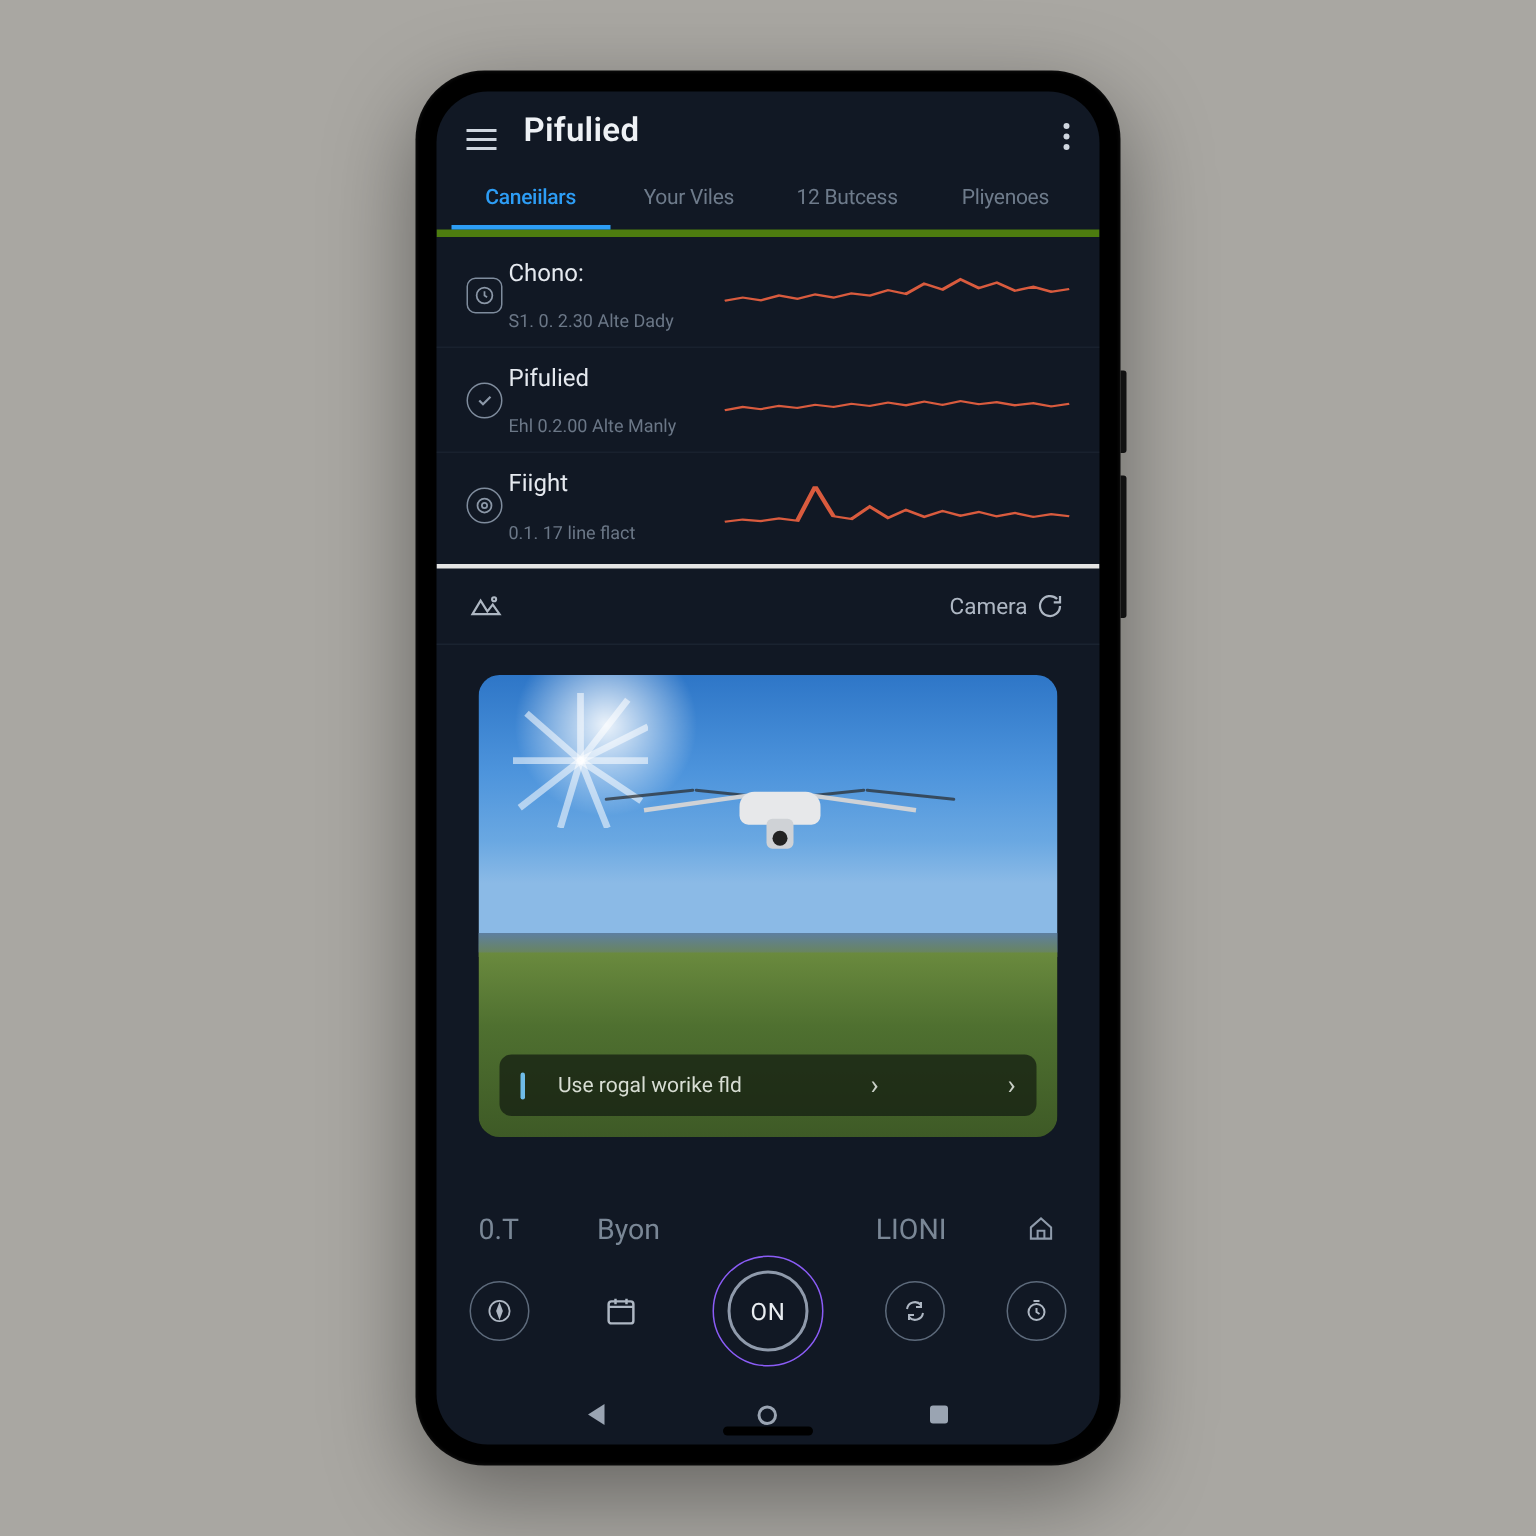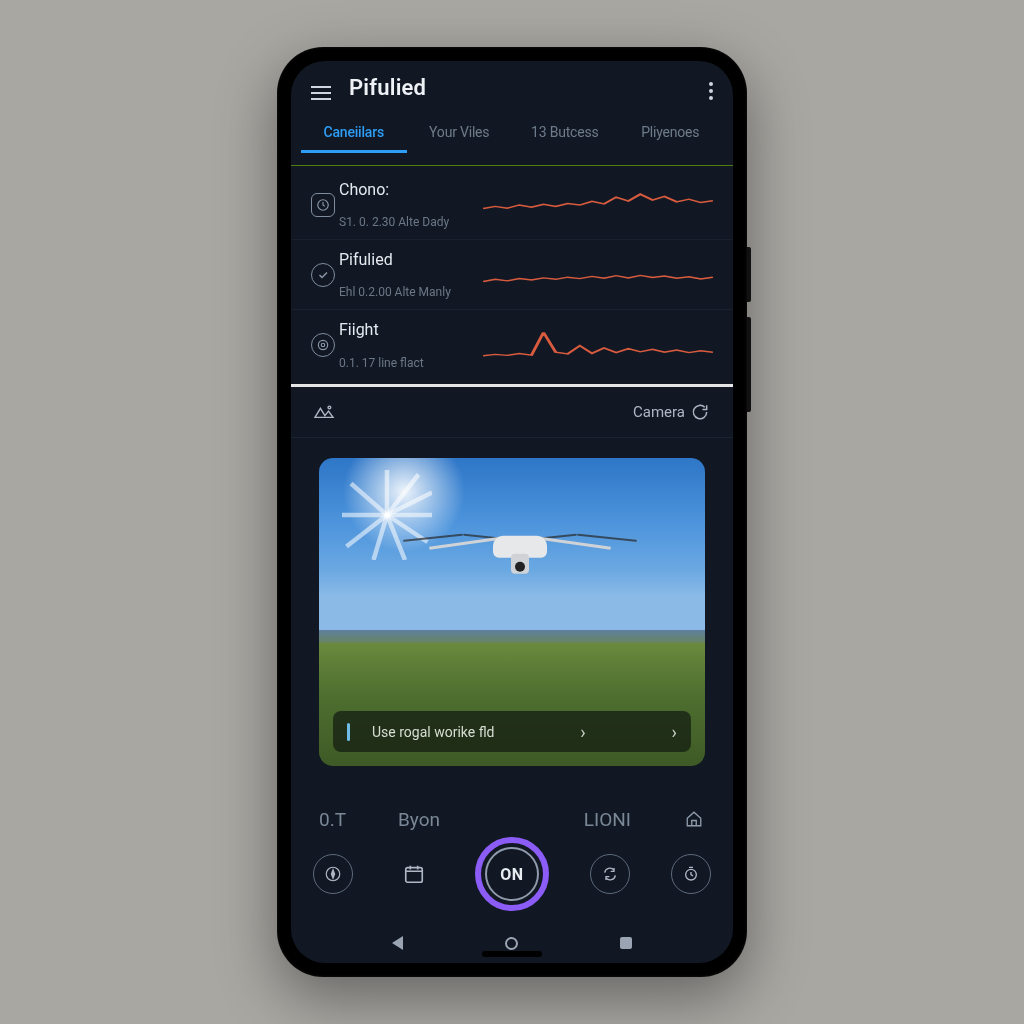--- a/index.html
+++ b/index.html
@@ -54,22 +54,22 @@
     color:#eef1f5;
   }
   .appbar .title { font-size:22px; font-weight:600; flex:1; letter-spacing:0.2px; }
   .hamburger { width:20px; display:flex; flex-direction:column; gap:4px; }
   .hamburger i { height:2px; background:#cfd6df; display:block; }
   .kebab { display:flex; flex-direction:column; gap:3px; }
   .kebab i { width:4px; height:4px; border-radius:50%; background:#cfd6df; display:block; }
 
   
   .tabs {
-    display:flex; padding: 6px 10px 12px;
-    border-bottom:1px solid #4d7c0f;
+    display:flex; padding: 6px 10px 0;
+    border-bottom:5px solid #4d7c0f;
   }
   .tab {
     flex:1; text-align:center;
     padding: 8px 4px 10px;
     color:#6e7b8b; font-size:14px; letter-spacing:-0.2px;
     border-bottom:3px solid transparent;
     white-space:nowrap; overflow:hidden; text-overflow:ellipsis;
   }
   .tab.active { color:#2d9df5; border-bottom-color:#2d9df5; font-weight:500; }
 
@@ -157,23 +157,23 @@
   
   .controls {
     margin-top:auto;
     padding: 10px 22px 12px;
   }
   .toprow { display:flex; justify-content:space-between; color:#7a8796; font-size:19px; padding:0 6px 6px; }
   .btnrow { display:flex; align-items:center; justify-content:space-between; gap:10px; }
   .cbtn { width:40px; height:40px; border:1.5px solid #5d6a7b; border-radius:50%; display:flex; align-items:center; justify-content:center; color:#aeb7c3; }
   .cbtn.plain { border:none; }
   .mainbtn {
-    width:74px; height:74px; border:6px solid #8b5cf6; border-radius:50%;
+    width:74px; height:74px; border:1px solid #8b5cf6; border-radius:50%;
     display:flex; align-items:center; justify-content:center;
-    color:#e8ecf0; font-size:16px; font-weight:700; letter-spacing:0.5px;
+    color:#e8ecf0; font-size:16px; font-weight:400; letter-spacing:0.5px;
   }
   .mainbtn .inner { width:54px; height:54px; border:2px solid #8f9aab; border-radius:50%; display:flex; align-items:center; justify-content:center; }
 
   
   .navbar {
     height:40px; display:flex; align-items:center; justify-content:space-around;
     color:#9aa4b2; padding:0 50px;
   }
   .navbar .navtri { width:0; height:0; border-top:7px solid transparent; border-bottom:7px solid transparent; border-right:11px solid #9aa4b2; }
   .navbar .navcirc { width:13px; height:13px; border:2px solid #9aa4b2; border-radius:50%; }
@@ -206,21 +206,21 @@
       <div class="kebab">
           <i></i>
           <i></i>
           <i></i>
         </div>
     </div>
 
     <div class="tabs">
       <div class="tab active">Caneiilars</div>
       <div class="tab">Your Viles</div>
-      <div class="tab">13 Butcess</div>
+      <div class="tab">12 Butcess</div>
       <div class="tab">Pliyenoes</div>
     </div>
 
     <div class="list">
       <div class="row">
         <div class="icn">
           <svg width="14" height="14" viewBox="0 0 24 24" fill="none" stroke="#8b97a7" stroke-width="2">
               <circle cx="12" cy="12" r="9"></circle>
               <path d="M12 7v5l3 2"></path>
             </svg>

